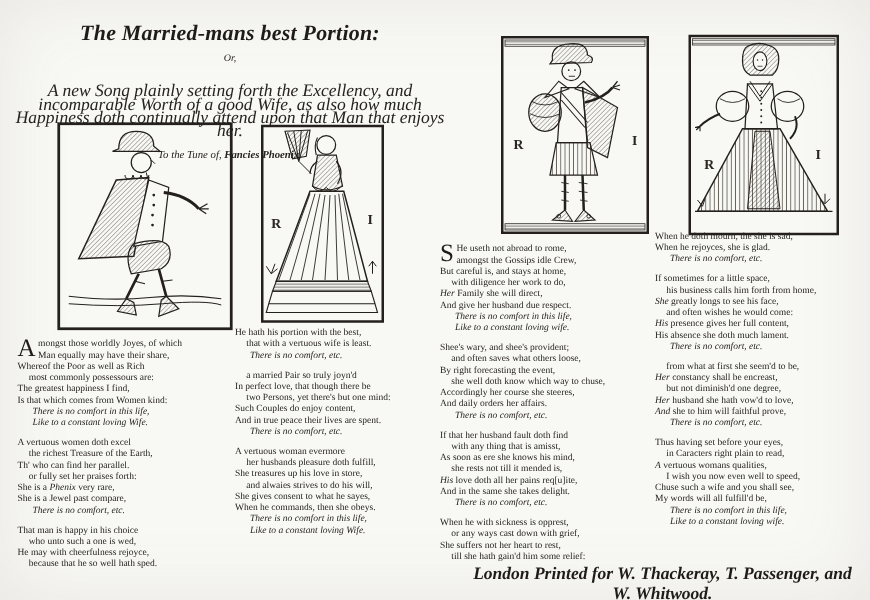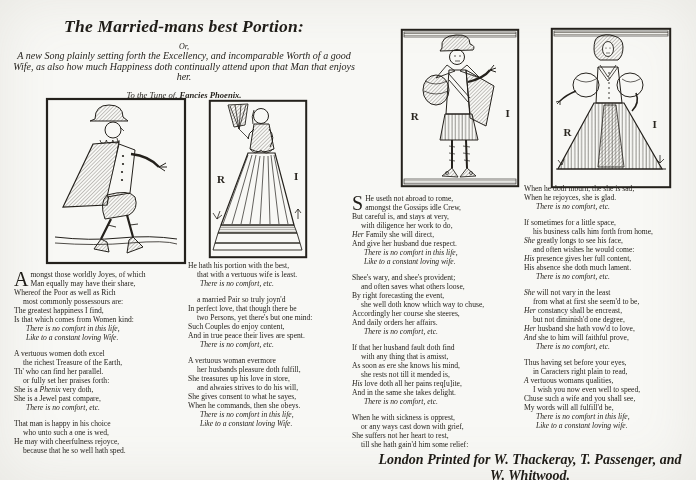--- a/index.html
+++ b/index.html
@@ -4,21 +4,21 @@
 <style>
   html,body{margin:0;padding:0;}
   body{width:696px;height:480px;overflow:hidden;background:#e9e8e4;}
   .stage{position:relative;width:696px;height:480px;background:#f8f8f5;
     box-shadow:inset 0 0 60px rgba(120,115,100,0.12);
     font-family:Liberation Serif, serif;color:#26231e;}
   
   .title-block{position:absolute;left:8px;top:16px;width:352px;text-align:center;}
   .ballad-title{margin:0;font-size:17.5px;font-weight:600;font-style:italic;letter-spacing:.2px;color:#1f1c17;}
   .or-label{font-style:italic;font-size:8px;margin-top:5px;}
-  .subtitle{margin:0 4px 0;font-style:italic;font-size:10px;line-height:10.5px;}
+  .subtitle{margin:18px 4px 0;font-style:italic;font-size:14px;line-height:10.5px;}
   .tune{margin-top:7px;font-style:italic;font-size:8.6px;}
   .tune b{font-weight:700;}
   
   .woodcut{position:absolute;}
   .woodcut svg{display:block;width:100%;height:100%;}
   .wc-letter{position:absolute;font-size:11px;font-weight:600;color:#2a2620;line-height:1;}
   
   .col{position:absolute;font-size:7.6px;line-height:9px;color:#26231e;}
   .col-1{left:14px;top:270px;width:172px;}
   .col-2{left:188px;top:261px;width:152px;}
@@ -198,21 +198,21 @@
         <div class="line"><span>The greatest happiness I find,</span></div>
         <div class="line"><span>Is that which comes from Women kind:</span></div>
         <div class="line chorus"><span>There is no comfort in this life,</span></div>
         <div class="line chorus"><span>Like to a constant loving Wife.</span></div>
       </div>
       <div class="stanza">
         <div class="line"><span>A vertuous women doth excel</span></div>
         <div class="line ind"><span>the richest Treasure of the Earth,</span></div>
         <div class="line"><span>Th' who can find her parallel.</span></div>
         <div class="line ind"><span>or fully set her praises forth:</span></div>
-        <div class="line"><span>She is a </span><i>Phenix</i><span> very doth,</span></div>
+        <div class="line"><span>She is a </span><i>Phenix</i><span> very rare,</span></div>
         <div class="line"><span>She is a Jewel past compare,</span></div>
         <div class="line chorus"><span>There is no comfort, etc.</span></div>
       </div>
       <div class="stanza">
         <div class="line"><span>That man is happy in his choice</span></div>
         <div class="line ind"><span>who unto such a one is wed,</span></div>
         <div class="line"><span>He may with cheerfulness rejoyce,</span></div>
         <div class="line ind"><span>because that he so well hath sped.</span></div>
       </div>
     </div>
@@ -239,21 +239,21 @@
         <div class="line"><span>When he commands, then she obeys.</span></div>
         <div class="line chorus"><span>There is no comfort in this life,</span></div>
         <div class="line chorus"><span>Like to a constant loving Wife.</span></div>
       </div>
     </div>
   <div class="col col-3">
       <div class="stanza">
         <span class="dropcap">S</span>
         <div class="line"><span>He useth not abroad to rome,</span></div>
         <div class="line ind"><span>amongst the Gossips idle Crew,</span></div>
-        <div class="line"><span>But careful is, and stays at very,</span></div>
+        <div class="line"><span>But careful is, and stays at home,</span></div>
         <div class="line ind"><span>with diligence her work to do,</span></div>
         <div class="line"><i>Her</i><span> Family she will direct,</span></div>
         <div class="line"><span>And give her husband due respect.</span></div>
         <div class="line chorus"><span>There is no comfort in this life,</span></div>
         <div class="line chorus"><span>Like to a constant loving wife.</span></div>
       </div>
       <div class="stanza">
         <div class="line"><span>Shee's wary, and shee's provident;</span></div>
         <div class="line ind"><span>and often saves what others loose,</span></div>
         <div class="line"><span>By right forecasting the event,</span></div>
@@ -287,21 +287,20 @@
       <div class="stanza">
         <div class="line"><span>If sometimes for a little space,</span></div>
         <div class="line ind"><span>his business calls him forth from home,</span></div>
         <div class="line"><i>She</i><span> greatly longs to see his face,</span></div>
         <div class="line ind"><span>and often wishes he would come:</span></div>
         <div class="line"><i>His</i><span> presence gives her full content,</span></div>
         <div class="line"><span>His absence she doth much lament.</span></div>
         <div class="line chorus"><span>There is no comfort, etc.</span></div>
       </div>
       <div class="stanza">
-        <div class="line"><i>She</i><span> will not vary in the least</span></div>
         <div class="line ind"><span>from what at first she seem'd to be,</span></div>
         <div class="line"><i>Her</i><span> constancy shall be encreast,</span></div>
         <div class="line ind"><span>but not diminish'd one degree,</span></div>
         <div class="line"><i>Her</i><span> husband she hath vow'd to love,</span></div>
         <div class="line"><i>And</i><span> she to him will faithful prove,</span></div>
         <div class="line chorus"><span>There is no comfort, etc.</span></div>
       </div>
       <div class="stanza">
         <div class="line"><span>Thus having set before your eyes,</span></div>
         <div class="line ind"><span>in Caracters right plain to read,</span></div>

